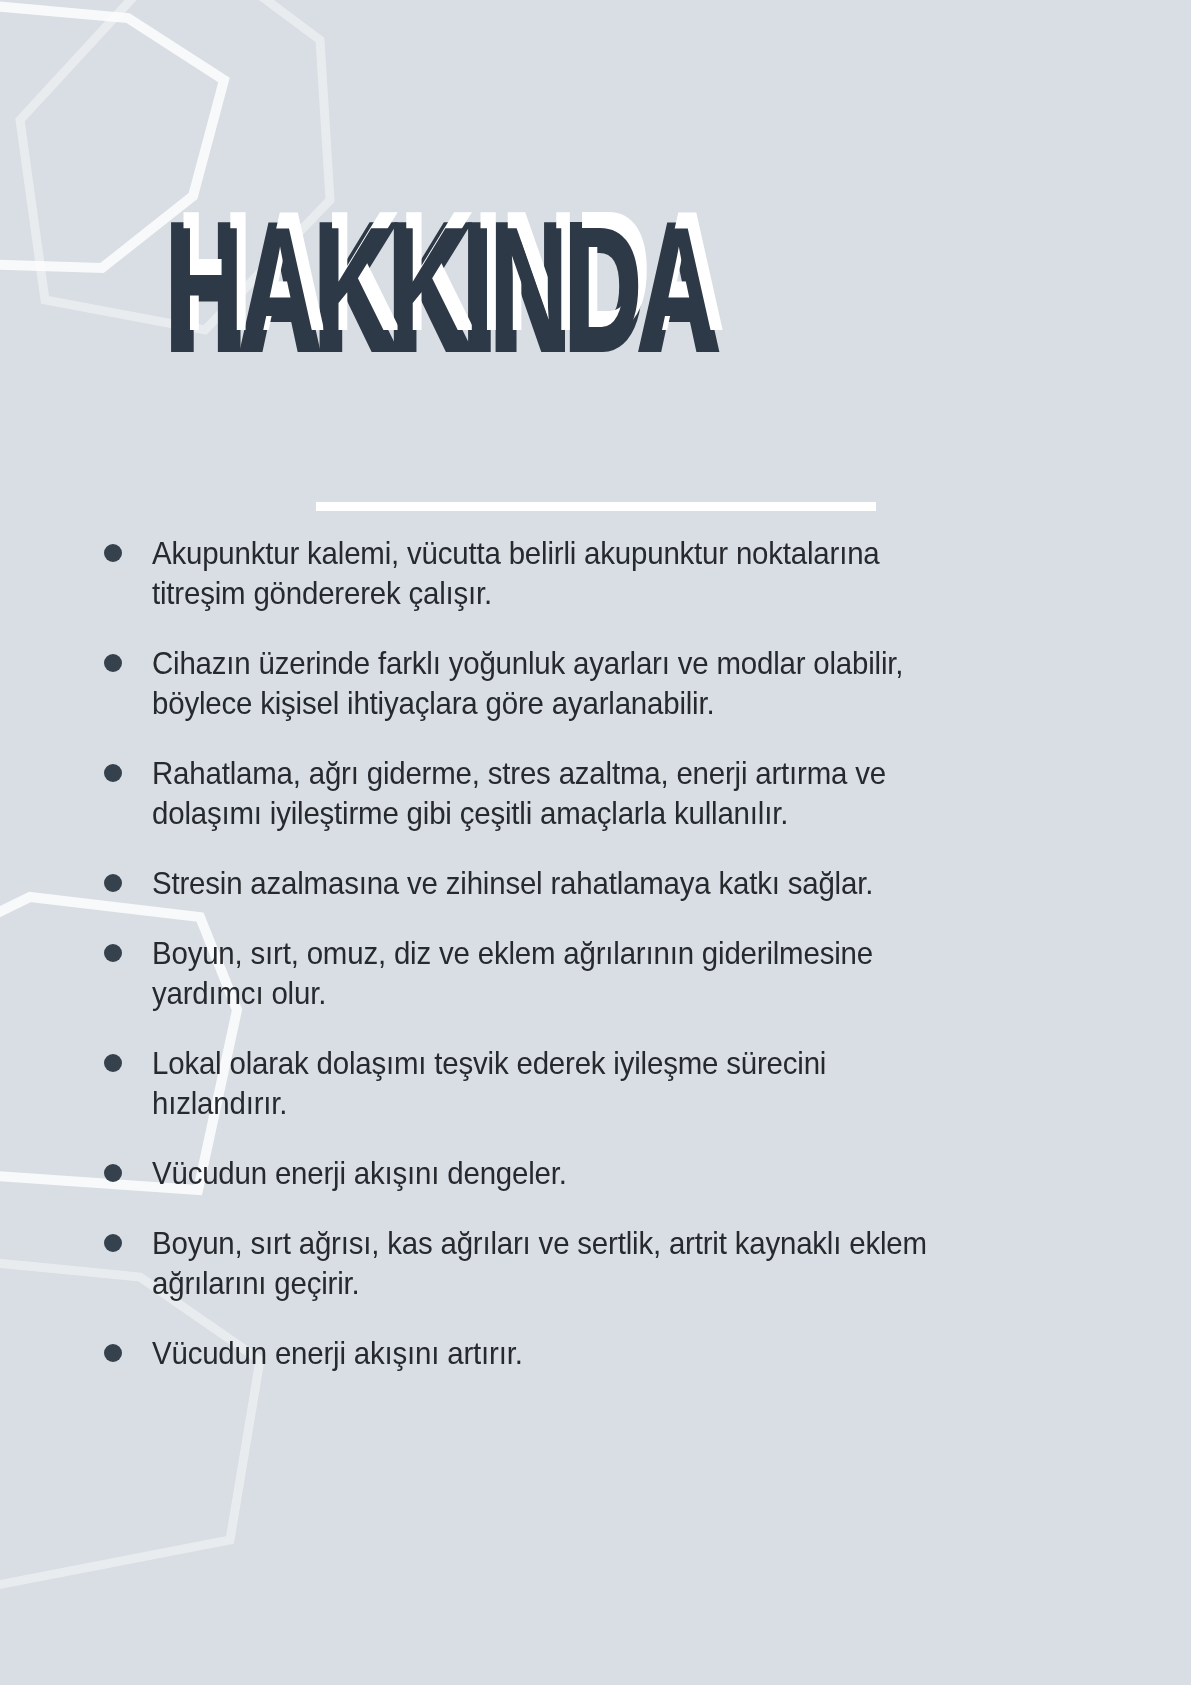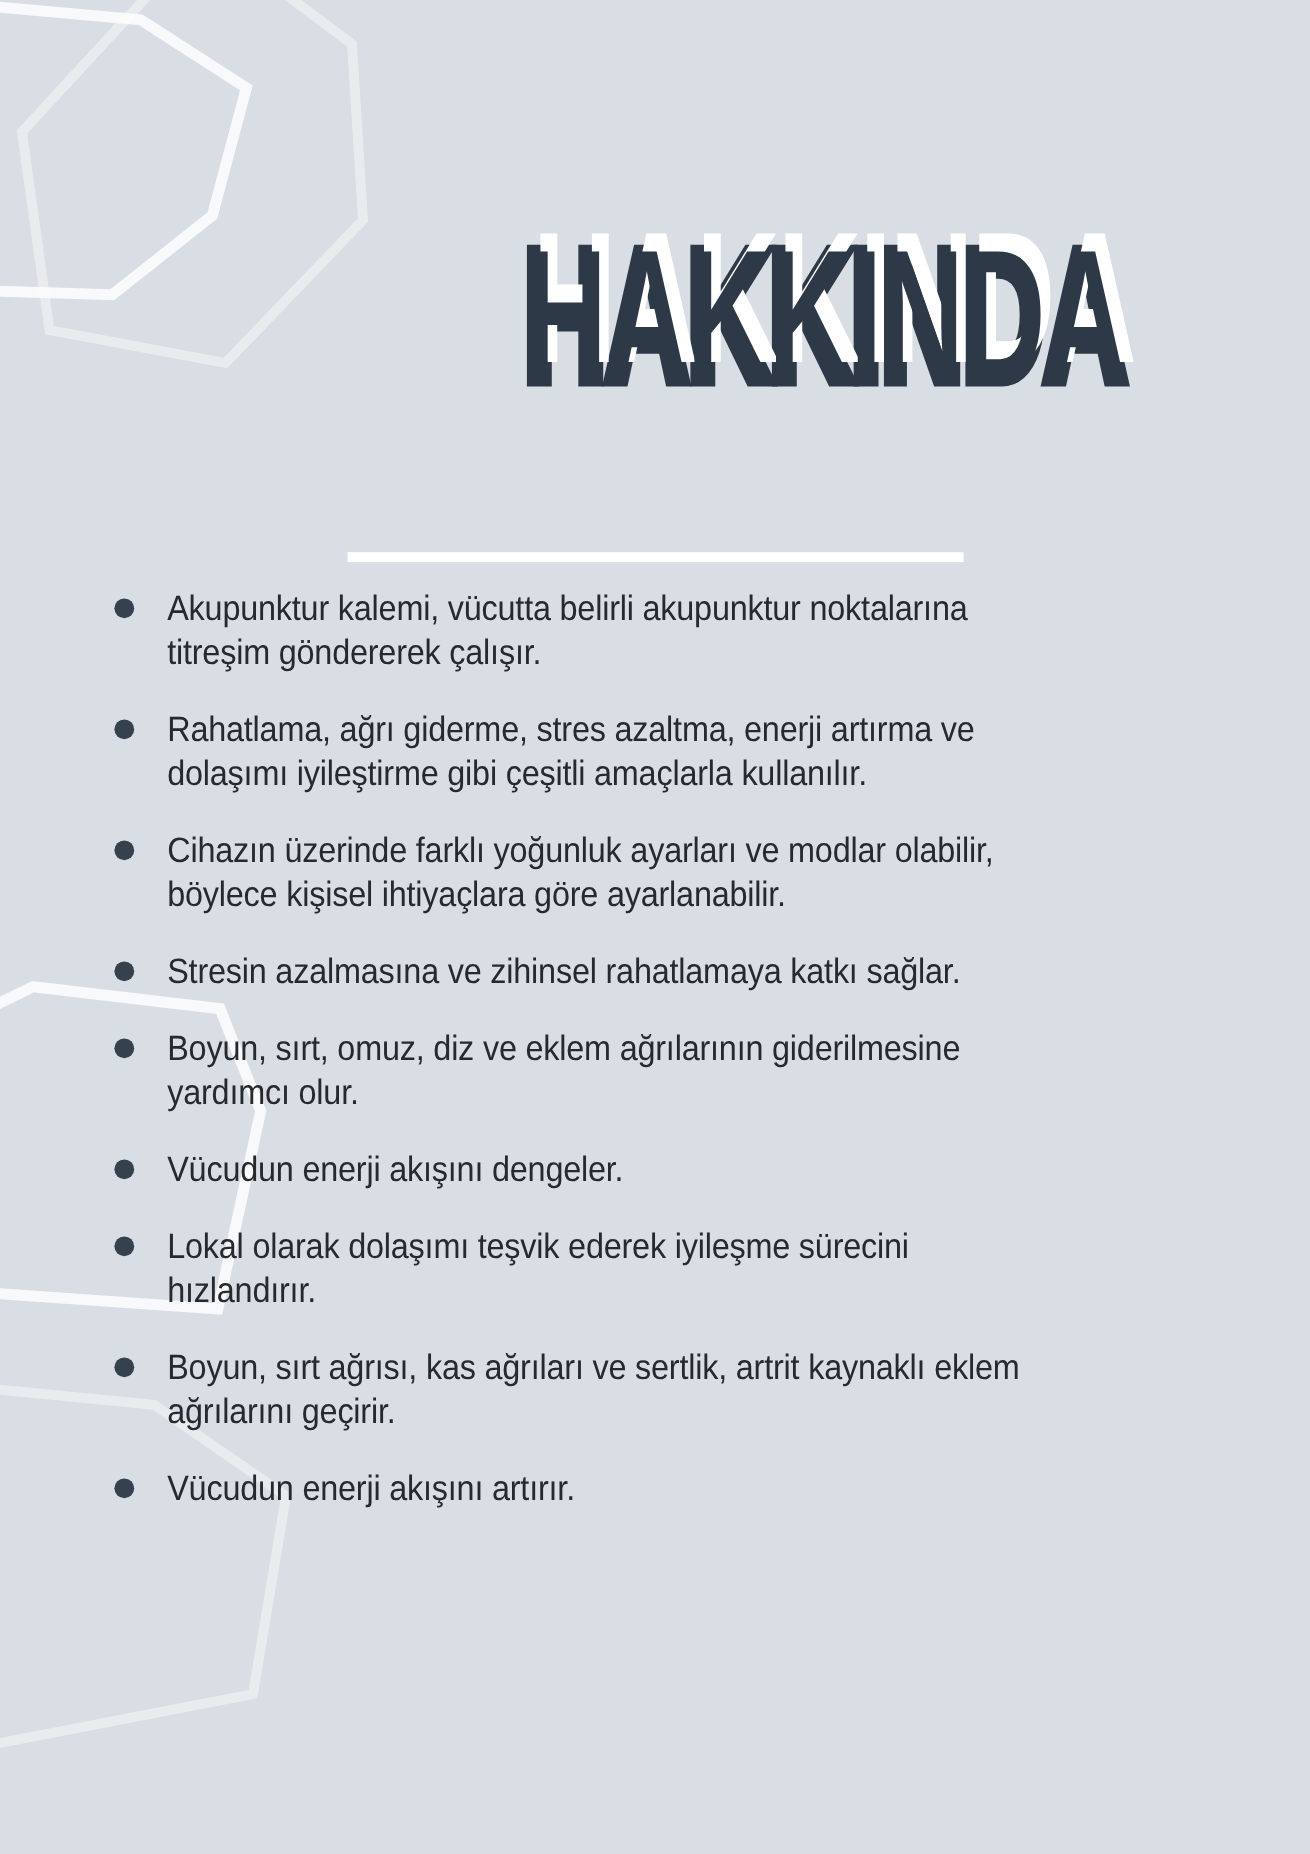--- a/index.html
+++ b/index.html
@@ -22,21 +22,21 @@
   .hex-layer{
     position:absolute;inset:0;width:1191px;height:1685px;
     pointer-events:none;
   }
   .hex-layer polygon{fill:none;stroke-linejoin:miter;}
   .hex-strong{stroke:rgba(255,255,255,0.8);stroke-width:10;}
   .hex-faint{stroke:rgba(255,255,255,0.42);stroke-width:9;}
   .header{
     position:relative;
     padding-top:88px;
-    text-align:right;
+    text-align:left;
   }
   .page-title{
     display:inline-block;
     font-weight:700;
     font-size:170px;
     line-height:1;
     letter-spacing:-3px;
     color:var(--title);
     -webkit-text-stroke:12px var(--title);
     paint-order:stroke fill;
@@ -90,26 +90,26 @@
 </svg>
 
 <header class="header">
   <h1 class="page-title">HAKKINDA</h1>
   <div class="title-underline"></div>
 </header>
 
 <ul class="bullet-list">
   <li><span class="dot"></span><span class="txt">Akupunktur kalemi, vücutta belirli akupunktur noktalarına
 titreşim göndererek çalışır.</span></li>
+  <li><span class="dot"></span><span class="txt">Cihazın üzerinde farklı yoğunluk ayarları ve modlar olabilir,
+böylece kişisel ihtiyaçlara göre ayarlanabilir.</span></li>
   <li><span class="dot"></span><span class="txt">Rahatlama, ağrı giderme, stres azaltma, enerji artırma ve
 dolaşımı iyileştirme gibi çeşitli amaçlarla kullanılır.</span></li>
-  <li><span class="dot"></span><span class="txt">Cihazın üzerinde farklı yoğunluk ayarları ve modlar olabilir,
-böylece kişisel ihtiyaçlara göre ayarlanabilir.</span></li>
   <li><span class="dot"></span><span class="txt">Stresin azalmasına ve zihinsel rahatlamaya katkı sağlar.</span></li>
   <li><span class="dot"></span><span class="txt">Boyun, sırt, omuz, diz ve eklem ağrılarının giderilmesine
 yardımcı olur.</span></li>
-  <li><span class="dot"></span><span class="txt">Vücudun enerji akışını dengeler.</span></li>
   <li><span class="dot"></span><span class="txt">Lokal olarak dolaşımı teşvik ederek iyileşme sürecini
 hızlandırır.</span></li>
+  <li><span class="dot"></span><span class="txt">Vücudun enerji akışını dengeler.</span></li>
   <li><span class="dot"></span><span class="txt">Boyun, sırt ağrısı, kas ağrıları ve sertlik, artrit kaynaklı eklem
 ağrılarını geçirir.</span></li>
   <li><span class="dot"></span><span class="txt">Vücudun enerji akışını artırır.</span></li>
 </ul>
 
 </body></html>

